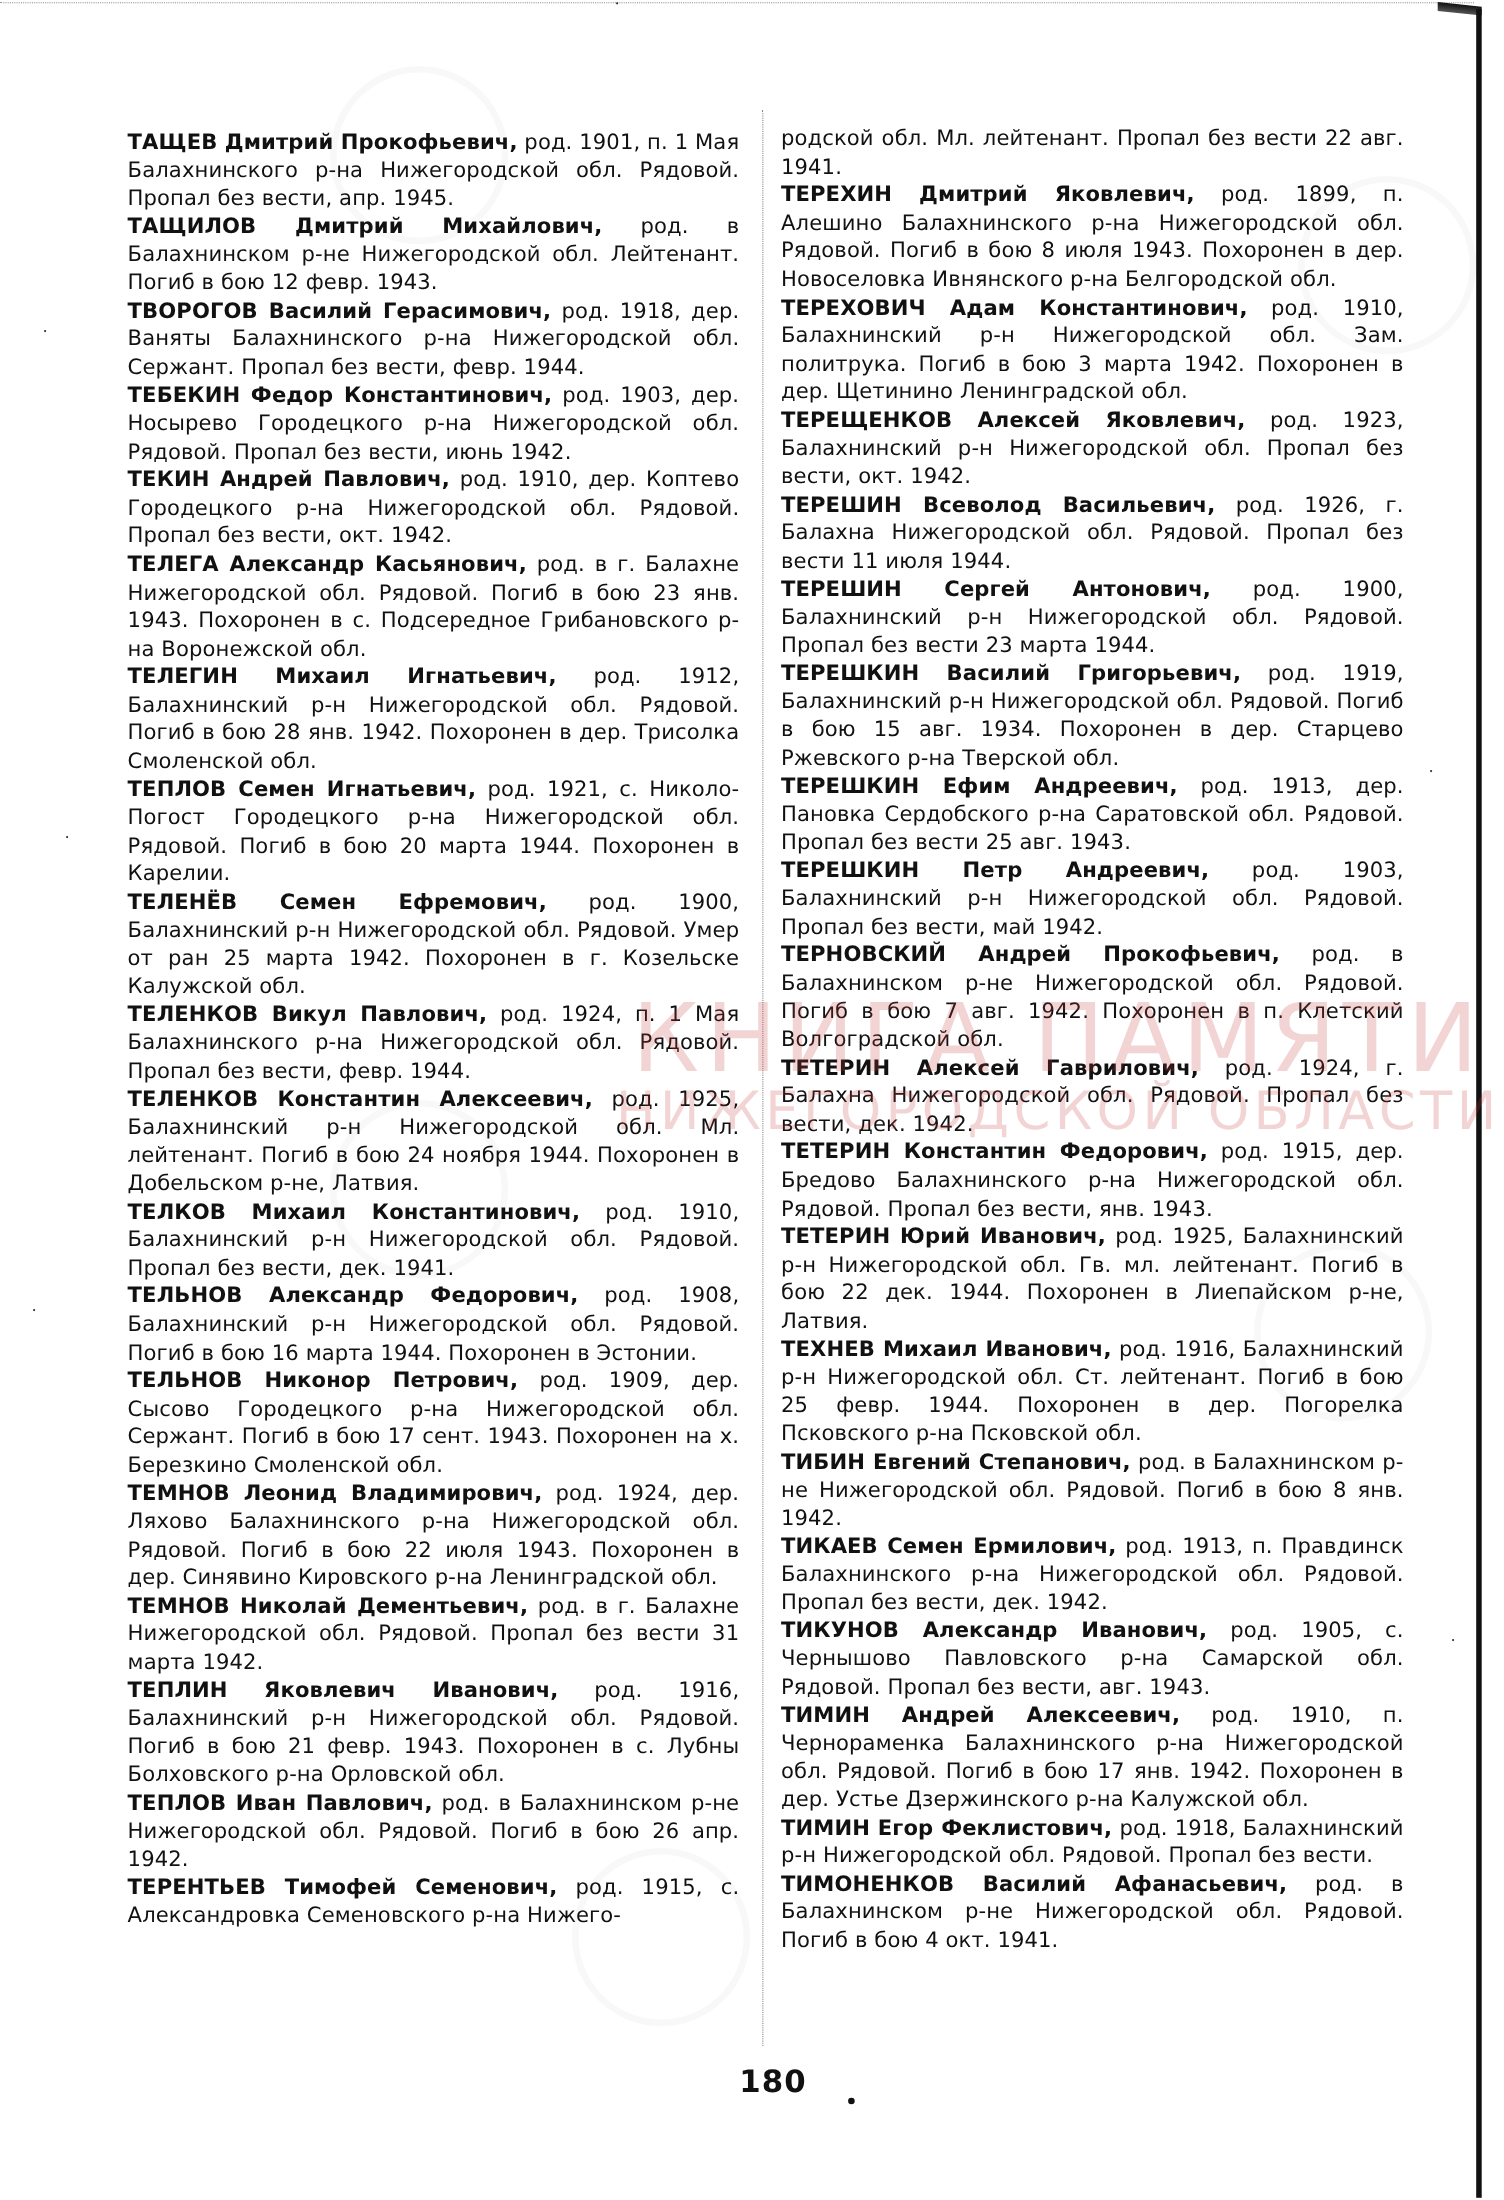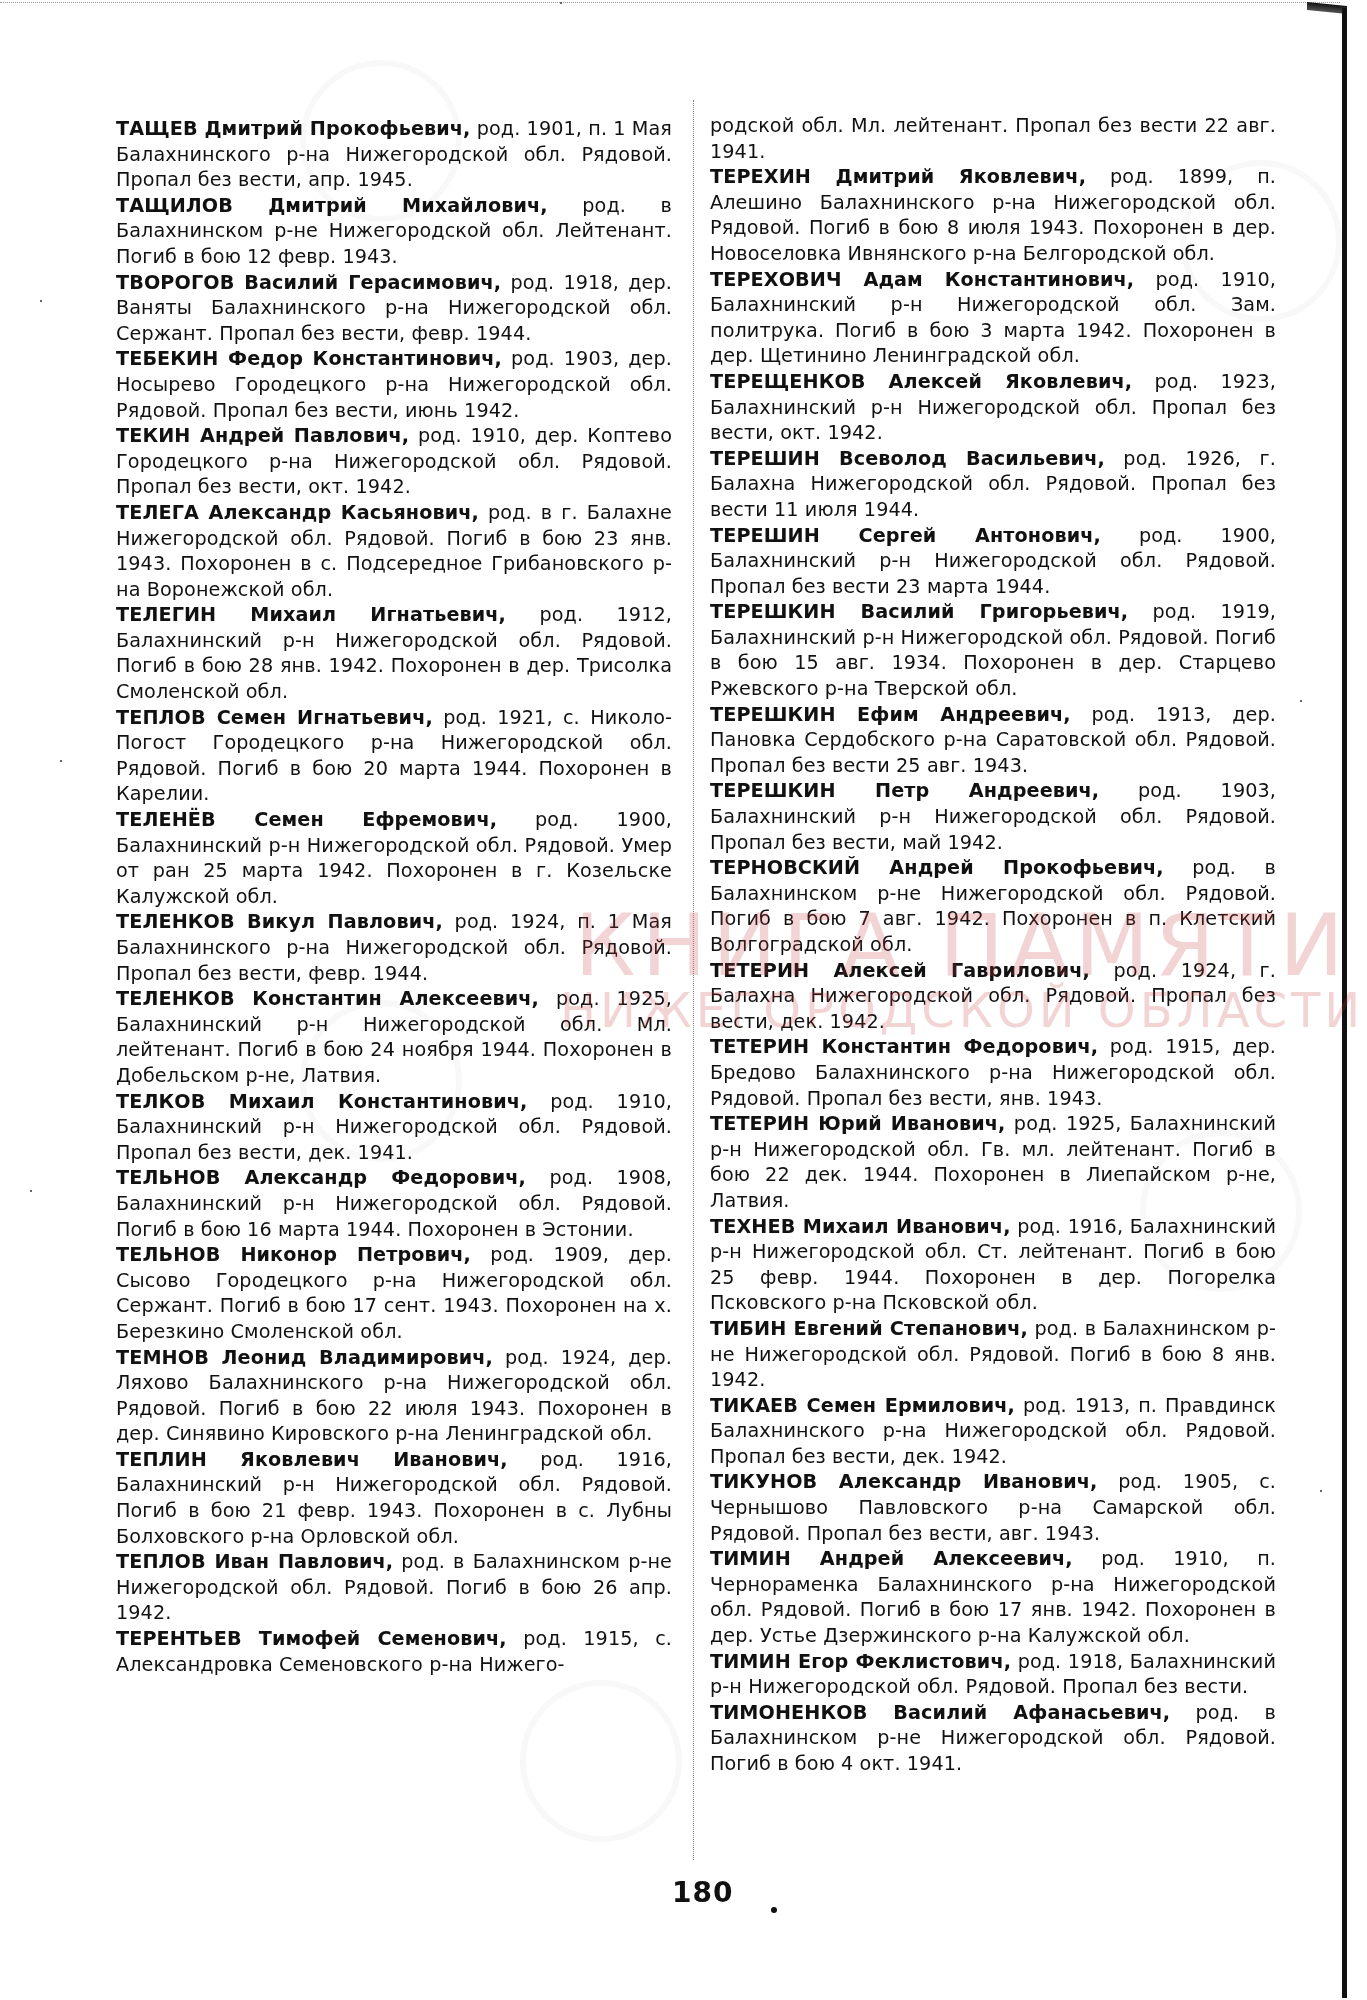--- a/index.html
+++ b/index.html
@@ -79,20 +79,21 @@
     <p class="entry"><span class="nm">ТЕЛЕГА Александр Касьянович,</span><span class="cont"> род. в г. Балахне Нижегородской обл. Рядовой. Погиб в бою 23 янв. 1943. Похоронен в с. Подсередное Грибановского р-на Воронежской обл.</span></p>
     <p class="entry"><span class="nm">ТЕЛЕГИН Михаил Игнатьевич,</span><span class="cont"> род. 1912, Балахнинский р-н Нижегородской обл. Рядовой. Погиб в бою 28 янв. 1942. Похоронен в дер. Трисолка Смоленской обл.</span></p>
     <p class="entry"><span class="nm">ТЕПЛОВ Семен Игнатьевич,</span><span class="cont"> род. 1921, с. Николо-Погост Городецкого р-на Нижегородской обл. Рядовой. Погиб в бою 20 марта 1944. Похоронен в Карелии.</span></p>
     <p class="entry"><span class="nm">ТЕЛЕНЁВ Семен Ефремович,</span><span class="cont"> род. 1900, Балахнинский р-н Нижегородской обл. Рядовой. Умер от ран 25 марта 1942. Похоронен в г. Козельске Калужской обл.</span></p>
     <p class="entry"><span class="nm">ТЕЛЕНКОВ Викул Павлович,</span><span class="cont"> род. 1924, п. 1 Мая Балахнинского р-на Нижегородской обл. Рядовой. Пропал без вести, февр. 1944.</span></p>
     <p class="entry"><span class="nm">ТЕЛЕНКОВ Константин Алексеевич,</span><span class="cont"> род. 1925, Балахнинский р-н Нижегородской обл. Мл. лейтенант. Погиб в бою 24 ноября 1944. Похоронен в Добельском р-не, Латвия.</span></p>
     <p class="entry"><span class="nm">ТЕЛКОВ Михаил Константинович,</span><span class="cont"> род. 1910, Балахнинский р-н Нижегородской обл. Рядовой. Пропал без вести, дек. 1941.</span></p>
     <p class="entry"><span class="nm">ТЕЛЬНОВ Александр Федорович,</span><span class="cont"> род. 1908, Балахнинский р-н Нижегородской обл. Рядовой. Погиб в бою 16 марта 1944. Похоронен в Эстонии.</span></p>
     <p class="entry"><span class="nm">ТЕЛЬНОВ Никонор Петрович,</span><span class="cont"> род. 1909, дер. Сысово Городецкого р-на Нижегородской обл. Сержант. Погиб в бою 17 сент. 1943. Похоронен на х. Березкино Смоленской обл.</span></p>
     <p class="entry"><span class="nm">ТЕМНОВ Леонид Владимирович,</span><span class="cont"> род. 1924, дер. Ляхово Балахнинского р-на Нижегородской обл. Рядовой. Погиб в бою 22 июля 1943. Похоронен в дер. Синявино Кировского р-на Ленинградской обл.</span></p>
+    <p class="entry"><span class="nm">ТЕМНОВ Николай Дементьевич,</span><span class="cont"> род. в г. Балахне Нижегородской обл. Рядовой. Пропал без вести 31 марта 1942.</span></p>
     <p class="entry"><span class="nm">ТЕПЛИН Яковлевич Иванович,</span><span class="cont"> род. 1916, Балахнинский р-н Нижегородской обл. Рядовой. Погиб в бою 21 февр. 1943. Похоронен в с. Лубны Болховского р-на Орловской обл.</span></p>
     <p class="entry"><span class="nm">ТЕПЛОВ Иван Павлович,</span><span class="cont"> род. в Балахнинском р-не Нижегородской обл. Рядовой. Погиб в бою 26 апр. 1942.</span></p>
     <p class="entry"><span class="nm">ТЕРЕНТЬЕВ Тимофей Семенович,</span><span class="cont"> род. 1915, с. Александровка Семеновского р-на Нижего-</span></p>
   </div>
 <div class="column col-right" id="col-right">
     <p class="entry"><span class="nm"></span><span class="cont">родской обл. Мл. лейтенант. Пропал без вести 22 авг. 1941.</span></p>
     <p class="entry"><span class="nm">ТЕРЕХИН Дмитрий Яковлевич,</span><span class="cont"> род. 1899, п. Алешино Балахнинского р-на Нижегородской обл. Рядовой. Погиб в бою 8 июля 1943. Похоронен в дер. Новоселовка Ивнянского р-на Белгородской обл.</span></p>
     <p class="entry"><span class="nm">ТЕРЕХОВИЧ Адам Константинович,</span><span class="cont"> род. 1910, Балахнинский р-н Нижегородской обл. Зам. политрука. Погиб в бою 3 марта 1942. Похоронен в дер. Щетинино Ленинградской обл.</span></p>
     <p class="entry"><span class="nm">ТЕРЕЩЕНКОВ Алексей Яковлевич,</span><span class="cont"> род. 1923, Балахнинский р-н Нижегородской обл. Пропал без вести, окт. 1942.</span></p>
     <p class="entry"><span class="nm">ТЕРЕШИН Всеволод Васильевич,</span><span class="cont"> род. 1926, г. Балахна Нижегородской обл. Рядовой. Пропал без вести 11 июля 1944.</span></p>

